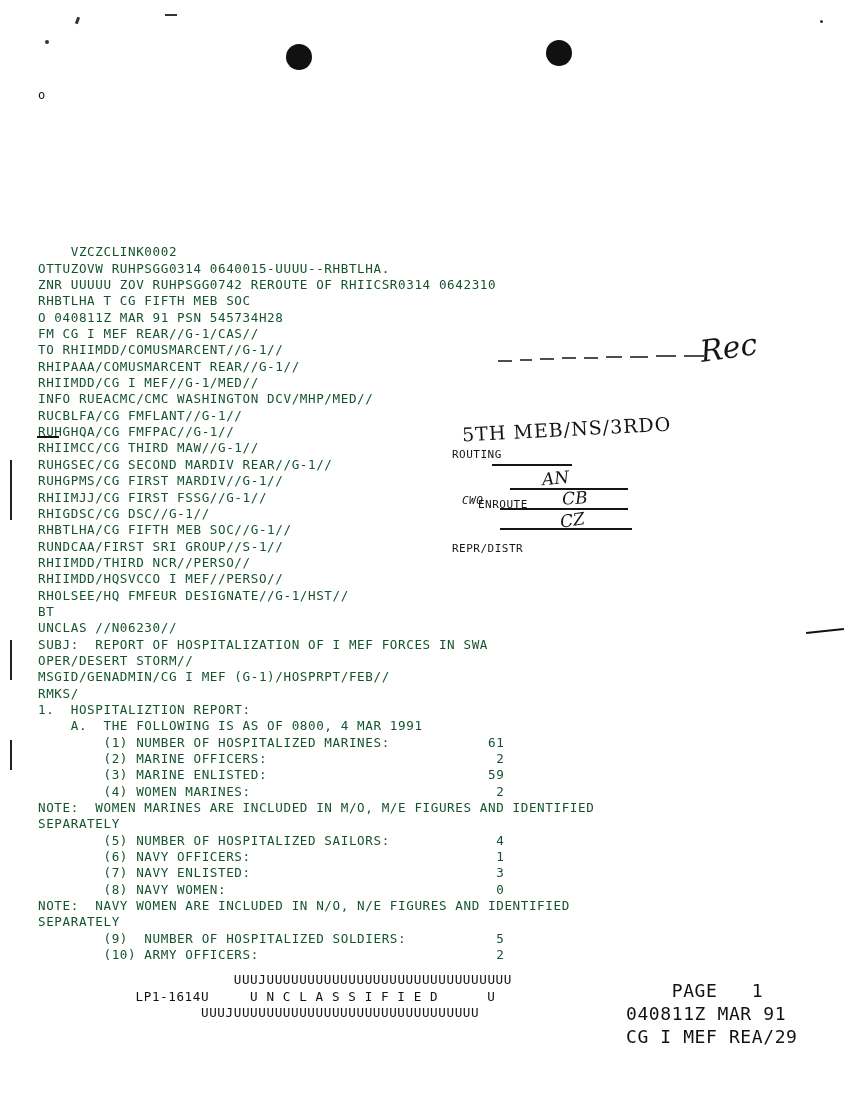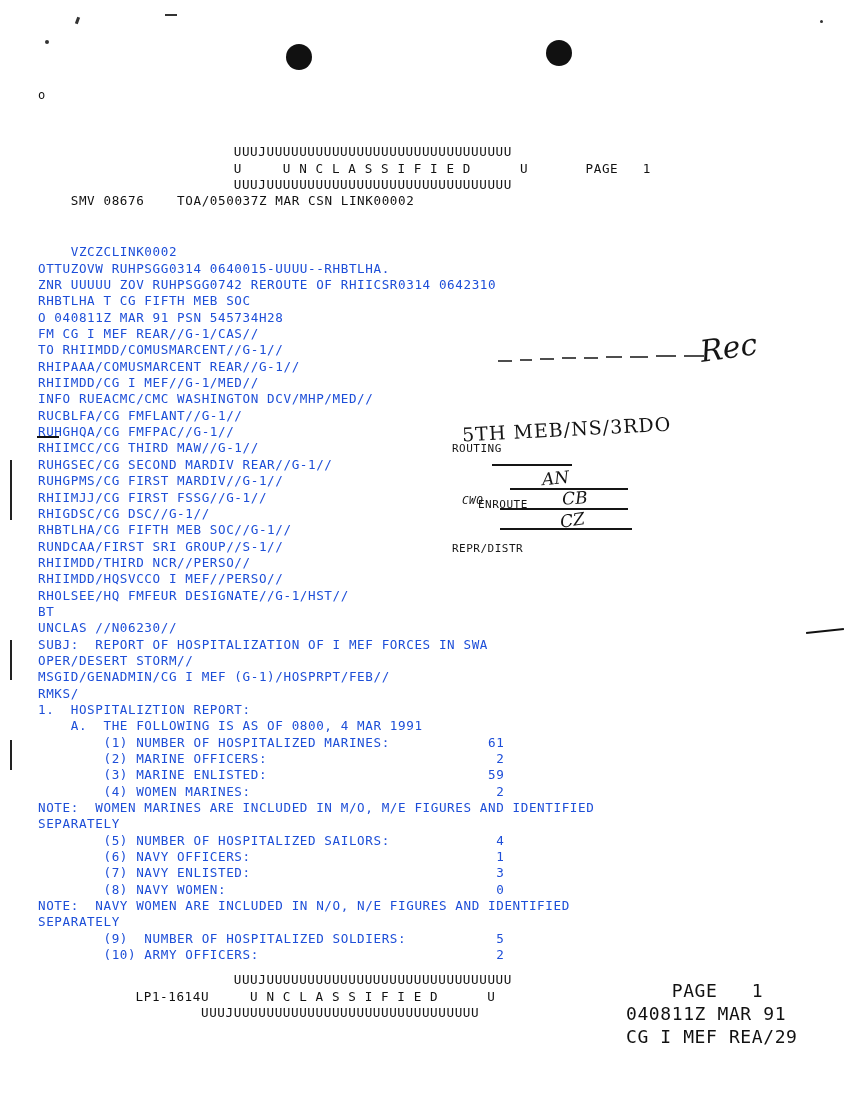--- a/index.html
+++ b/index.html
@@ -65,21 +65,21 @@
   
   .tty {
     position: absolute;
     left: 38px;
     top: 128px;
     font-family: "DejaVu Sans Mono", monospace;
     font-size: 12.6px;
     line-height: 16.35px;
     letter-spacing: 0.6px;
     white-space: pre;
-    color: #1d4ed8;
+    color: #14532d;
   }
 
   
   .banner {
     position: absolute;
     left: 38px;
     top: 128px;
     width: 780px;
     font-family: "DejaVu Sans Mono", monospace;
     font-size: 12.6px;
@@ -115,21 +115,21 @@
     width: 250px;
     height: 110px;
   }
   .routing-label {
     position: absolute;
     font-family: "DejaVu Sans Mono", monospace;
     font-size: 11px;
     letter-spacing: 0.5px;
     color: #151515;
   }
-  .rl1 { left: 0px;  top: 24px; }
+  .rl1 { left: 0px;  top: 30px; }
   .rl2 { left: 26px; top: 56px; margin-top: 24px; }
   .rl3 { left: 10px; top: 76px; font-style: italic; }
   .rl4 { left: 0px;  top: 96px; margin-top: 28px; }
 
   .hw-top {
     position: absolute;
     left: 10px;
     top: 0px;
     font-family: "DejaVu Serif", serif;
     font-size: 19px;
@@ -181,26 +181,20 @@
   <div class="speck s3"></div>
   <div class="speck s5"></div>
   <div class="edge-mark e1"></div>
   <div class="edge-mark e2"></div>
   <div class="edge-mark e3"></div>
   <div class="strike k1"></div>
   <div class="strike k2"></div>
 
   <div class="glyph-small" style="left:38px; top:88px;">o</div>
 
-  <div class="banner">
-    <span class="hdr" style="padding-left:163px;">UUUJUUUUUUUUUUUUUUUUUUUUUUUUUUUUUU</span>
-    <span class="hdr" style="padding-left:163px;">U     U N C L A S S I F I E D      U       PAGE   1</span>
-    <span class="hdr" style="padding-left:163px;">UUUJUUUUUUUUUUUUUUUUUUUUUUUUUUUUUU</span>
-    <span class="hdr">SMV 08676    TOA/050037Z MAR CSN LINK00002</span>
-  </div>
 
   <div class="tty" style="top:228px;">
     <span>VZCZCLINK0002</span>
 <span>OTTUZOVW RUHPSGG0314 0640015-UUUU--RHBTLHA.</span>
 <span>ZNR UUUUU ZOV RUHPSGG0742 REROUTE OF RHIICSR0314 0642310</span>
 <span>RHBTLHA T CG FIFTH MEB SOC</span>
 <span>O 040811Z MAR 91 PSN 545734H28</span>
 <span>FM CG I MEF REAR//G-1/CAS//</span>
 <span>TO RHIIMDD/COMUSMARCENT//G-1//</span>
 <span>RHIPAAA/COMUSMARCENT REAR//G-1//</span>

